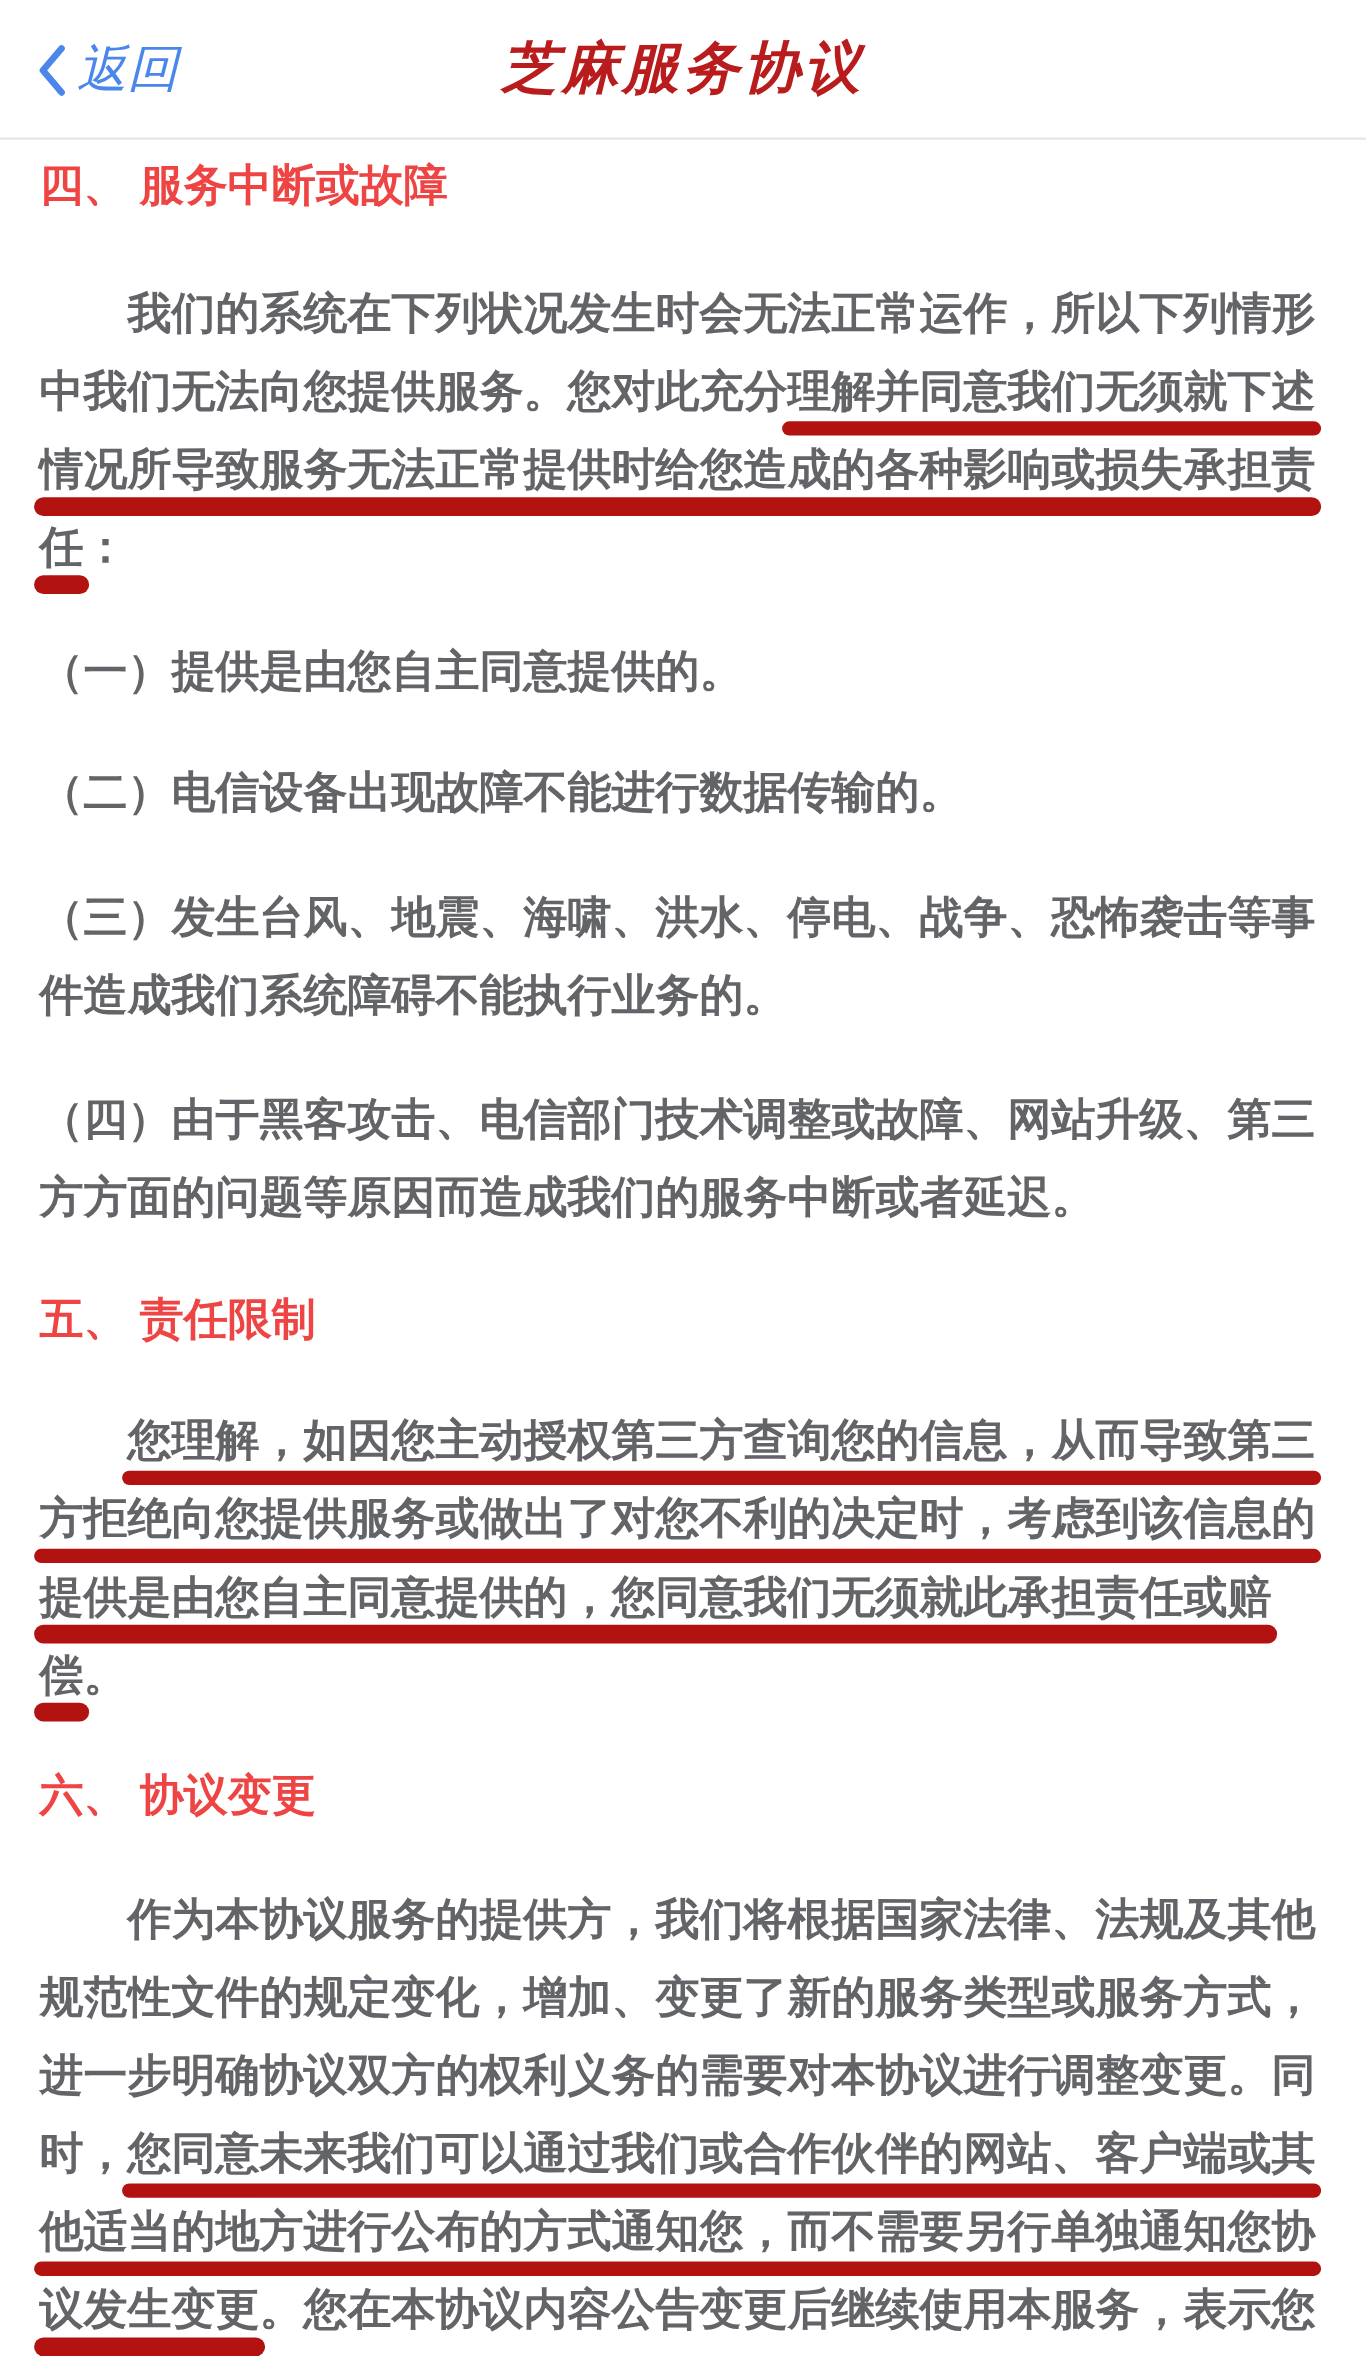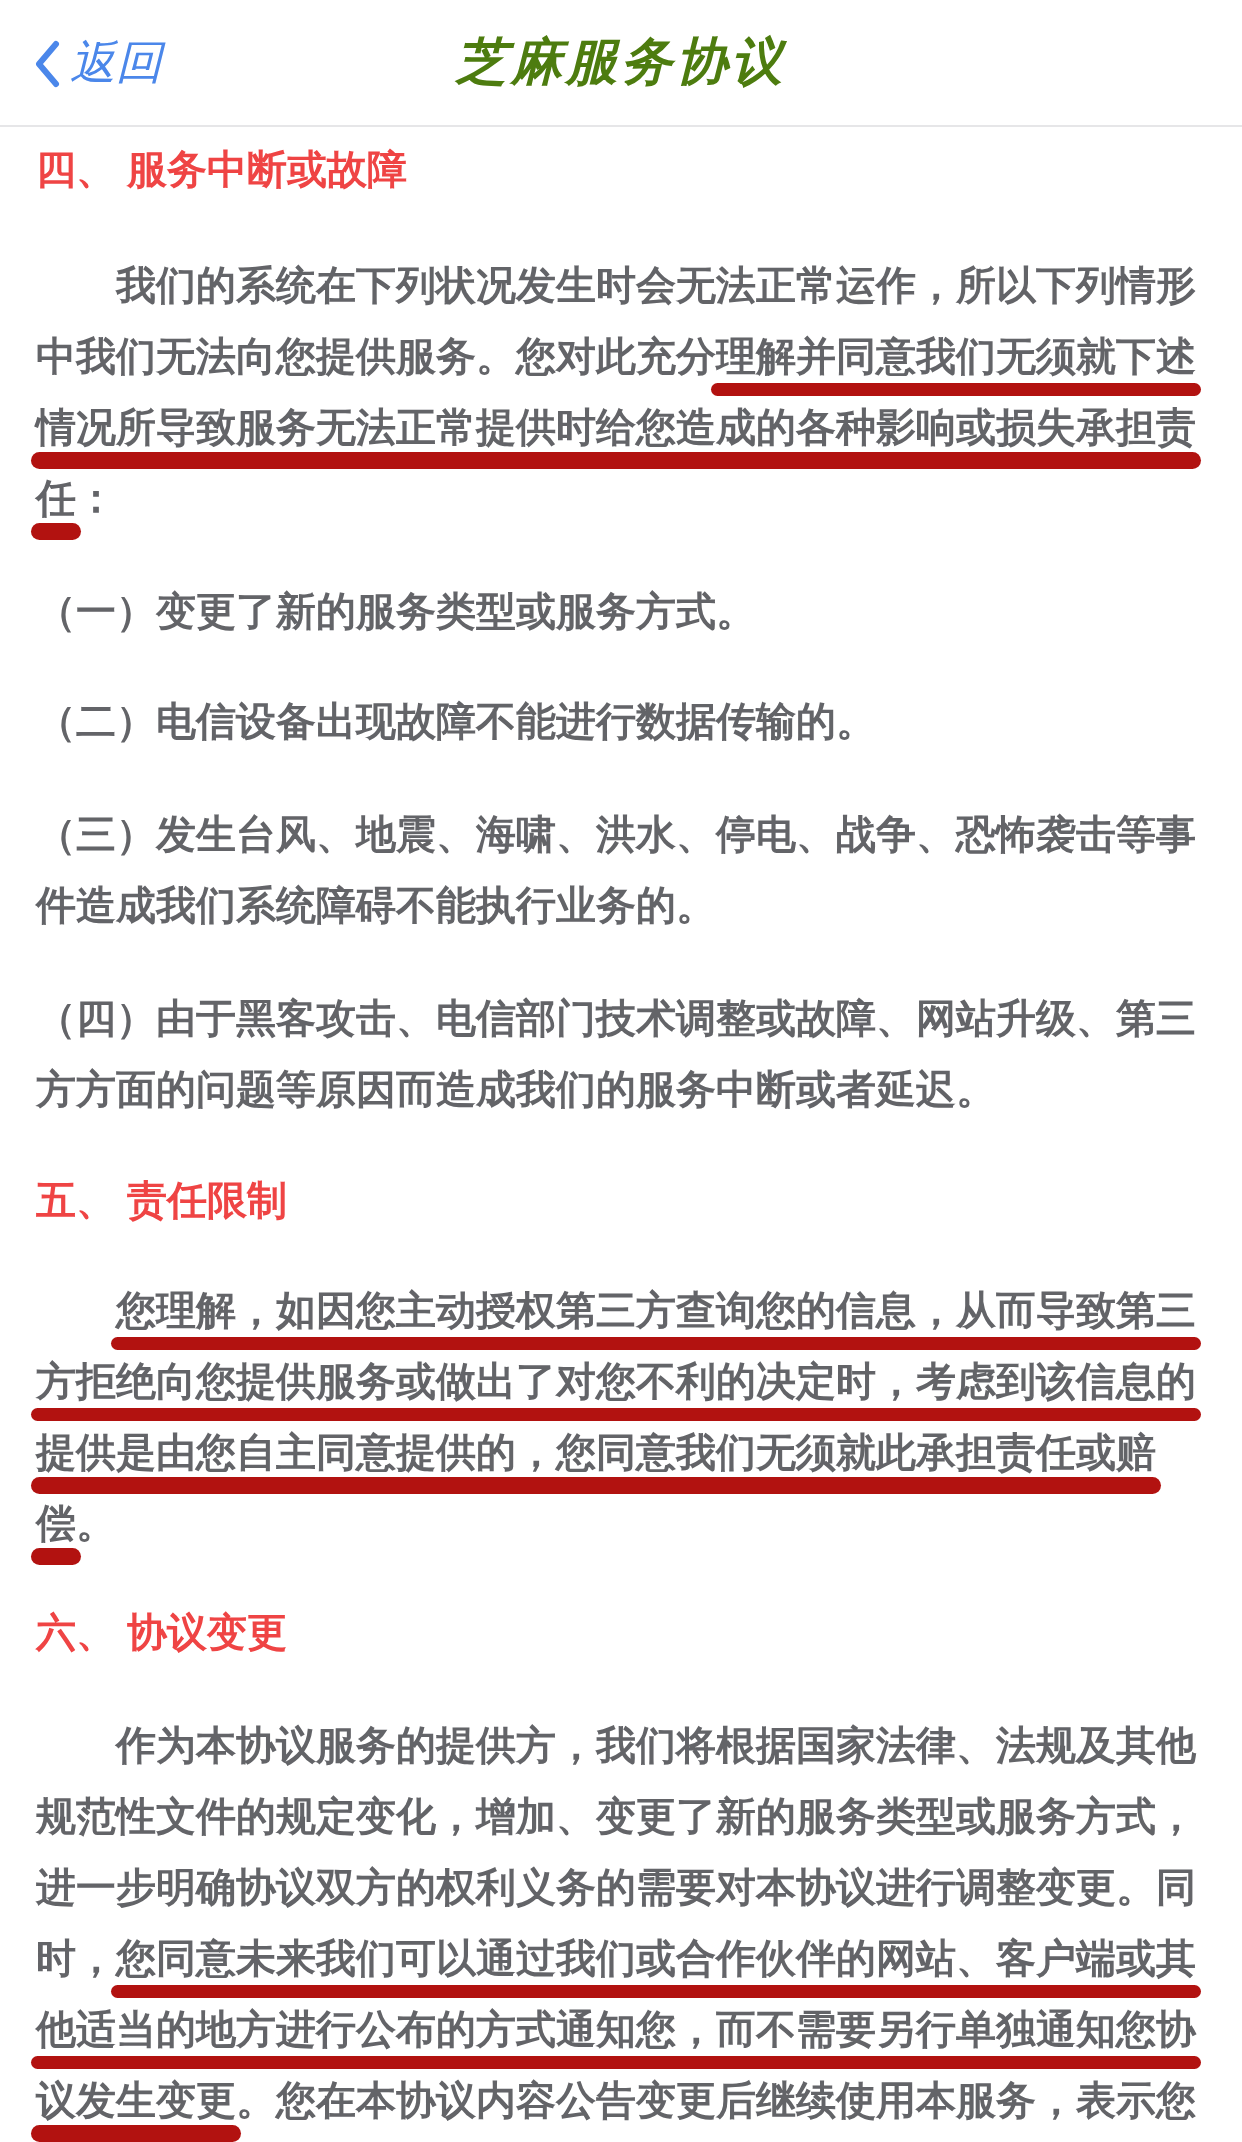--- a/index.html
+++ b/index.html
@@ -16,21 +16,21 @@
   }
   .back{
     position:absolute;left:34px;top:0;height:125px;
     display:flex;align-items:center;gap:10px;
     color:#4b87ea;font-size:46px;font-weight:400;cursor:pointer;
   }
   .back svg{display:block;margin-top:2px;}
   .nav-title{
     position:absolute;left:0;right:0;top:0;height:125px;
     display:flex;align-items:center;justify-content:center;
-    font-size:51px;font-weight:700;color:#4d7c0f;letter-spacing:4px;
+    font-size:51px;font-weight:700;color:#b91c1c;letter-spacing:4px;
   }
   
   .content{
     padding:0 46px 0 36px;
     color:#636468;
     font-size:40px;
     font-weight:600;
   }
   .h{
     height:60px;line-height:60px;white-space:pre;
@@ -70,21 +70,21 @@
   </div>
   <div class="nav-title">芝麻服务协议</div>
 </header>
 
 <main class="content" id="doc">
     <div class="h" style="margin-top: 12px;">四、 服务中断或故障</div>
     <div class="line" style="margin-top: 51px;"><span>　　我们的系统在下列状况发生时会无法正常运作，所以下列情形</span></div>
     <div class="line"><span>中我们无法向您提供服务。您对此充分</span><span class="u">理解并同意我们无须就下述</span></div>
     <div class="line"><span class="u thick">情况所导致服务无法正常提供时给您造成的各种影响或损失承担责</span></div>
     <div class="line"><span class="u thick">任</span><span>：</span></div>
-    <div class="line" style="margin-top: 42px;"><span>（一）变更了新的服务类型或服务方式。</span></div>
+    <div class="line" style="margin-top: 42px;"><span>（一）提供是由您自主同意提供的。</span></div>
     <div class="line" style="margin-top: 39px;"><span>（二）电信设备出现故障不能进行数据传输的。</span></div>
     <div class="line" style="margin-top: 42px;"><span>（三）发生台风、地震、海啸、洪水、停电、战争、恐怖袭击等事</span></div>
     <div class="line"><span>件造成我们系统障碍不能执行业务的。</span></div>
     <div class="line" style="margin-top: 42px;"><span>（四）由于黑客攻击、电信部门技术调整或故障、网站升级、第三</span></div>
     <div class="line"><span>方方面的问题等原因而造成我们的服务中断或者延迟。</span></div>
     <div class="h" style="margin-top: 45px;">五、 责任限制</div>
     <div class="line" style="margin-top: 45px;"><span>　　</span><span class="u">您理解，如因您主动授权第三方查询您的信息，从而导致第三</span></div>
     <div class="line"><span class="u">方拒绝向您提供服务或做出了对您不利的决定时，考虑到该信息的</span></div>
     <div class="line"><span class="u thick">提供是由您自主同意提供的，您同意我们无须就此承担责任或赔</span></div>
     <div class="line"><span class="u thick">偿</span><span>。</span></div>

